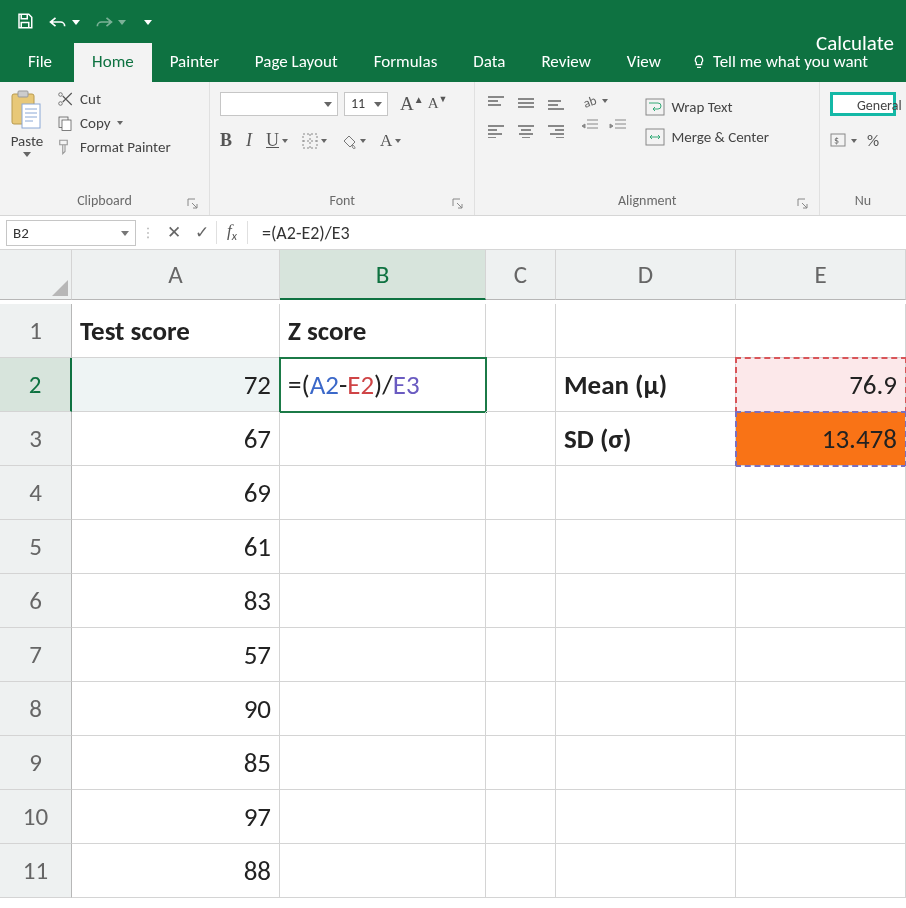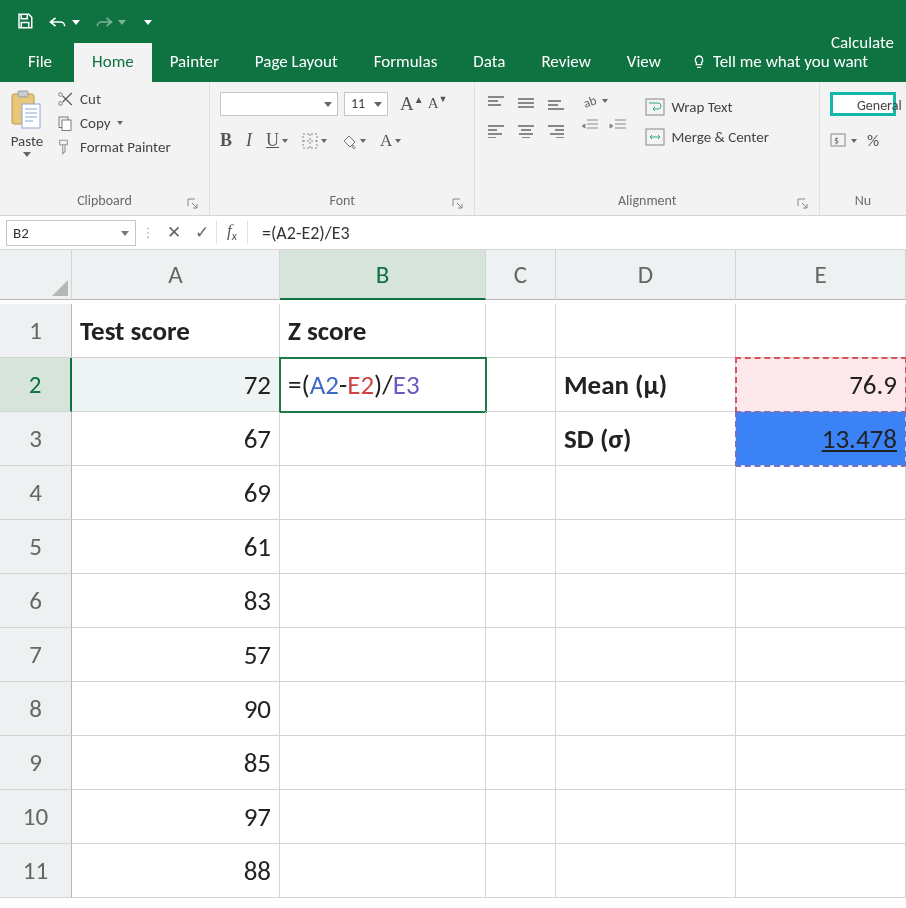--- a/index.html
+++ b/index.html
@@ -2,21 +2,21 @@
 <html><head>
 <meta charset="utf-8">
 <style>
 * { margin:0; padding:0; box-sizing:border-box; font-family:"Segoe UI", Calibri, Arial, sans-serif; }
 body { width:906px; height:908px; background:#fff; overflow:hidden; font-size:13px; color:#444; }
 
 
 .titlebar { background:#0e7241; height:44px; display:flex; align-items:center; color:#fff; padding:0 8px; }
 .titlebar .qat { display:flex; align-items:center; gap:14px; padding-left:8px; }
 .titlebar .qat svg { fill:#fff; }
-.titlebar .doc-title { margin-left:auto; font-size:17px; padding-right:4px;margin-top:41px; }
+.titlebar .doc-title { margin-left:auto; font-size:21px; padding-right:4px;margin-top:41px; }
 .triangle-down { width:0; height:0; border-left:4px solid transparent; border-right:4px solid transparent; border-top:5px solid #fff; display:inline-block; vertical-align:middle; }
 
 
 .ribbon-tabs { background:#0e7241; height:38px; display:flex; align-items:flex-end; color:#fff; padding-left:14px; }
 .ribbon-tabs .tab { padding:8px 18px 10px; font-size:17px; cursor:pointer; }
 .ribbon-tabs .tab.active { background:#f3f3f3; color:#0e7241; }
 .ribbon-tabs .tab.file { padding-left:14px; padding-right:22px; }
 .tell-me { display:flex; align-items:center; gap:6px; padding:8px 12px 10px; font-size:17px; }
 .tell-me svg { fill:#fff; }
 
@@ -72,21 +72,21 @@
 .sheet .corner { position:relative; }
 .sheet .corner::after { content:""; position:absolute; right:3px; bottom:3px; width:0;height:0;border-left:16px solid transparent; border-bottom:16px solid #b7b7b7; }
 .sheet .col-hdr.sel { background:#d7e4dc; border-bottom:2px solid #0e7241; color:#0e7241; }
 .sheet .row-hdr { background:#eef1f1; border-right:1px solid #b7b7b7; border-bottom:1px solid #d4d4d4; display:flex; align-items:center; justify-content:center; font-size:25px; color:#666; }
 .sheet .row-hdr.sel { background:#d7e4dc; border-right:2px solid #0e7241; color:#0e7241; }
 .sheet .cell { border-right:1px solid #d4d4d4; border-bottom:1px solid #d4d4d4; display:flex; align-items:center; padding:0 8px; font-size:27px; color:#222; font-family:Calibri,Arial,sans-serif; }
 .sheet .cell.ar { justify-content:flex-end; }
 .sheet .cell.bold { font-weight:bold; }
 .sheet .cell.active { outline:2px solid #1b7a47; outline-offset:-1px; background:#fff; overflow:visible; white-space:nowrap; }
 .sheet .cell.ref-e2 { background:#fce8ea; outline:2px dashed #d95559; outline-offset:-1px; }
-.sheet .cell.ref-e3 { background:#3b82f6; outline:2px dashed #7a6fbf; outline-offset:-1px;text-decoration:underline; }
+.sheet .cell.ref-e3 { background:#f97316; outline:2px dashed #7a6fbf; outline-offset:-1px; }
 .sheet .cell.shade-a2 { background:#eef4f4; }
 .formula-span .t-eq { color:#222; }
 .formula-span .t-a2 { color:#3b68c9; }
 .formula-span .t-e2 { color:#cf4446; }
 .formula-span .t-e3 { color:#6a5bc1; }
 </style>
 </head>
 <body>
 
 <div class="titlebar">

